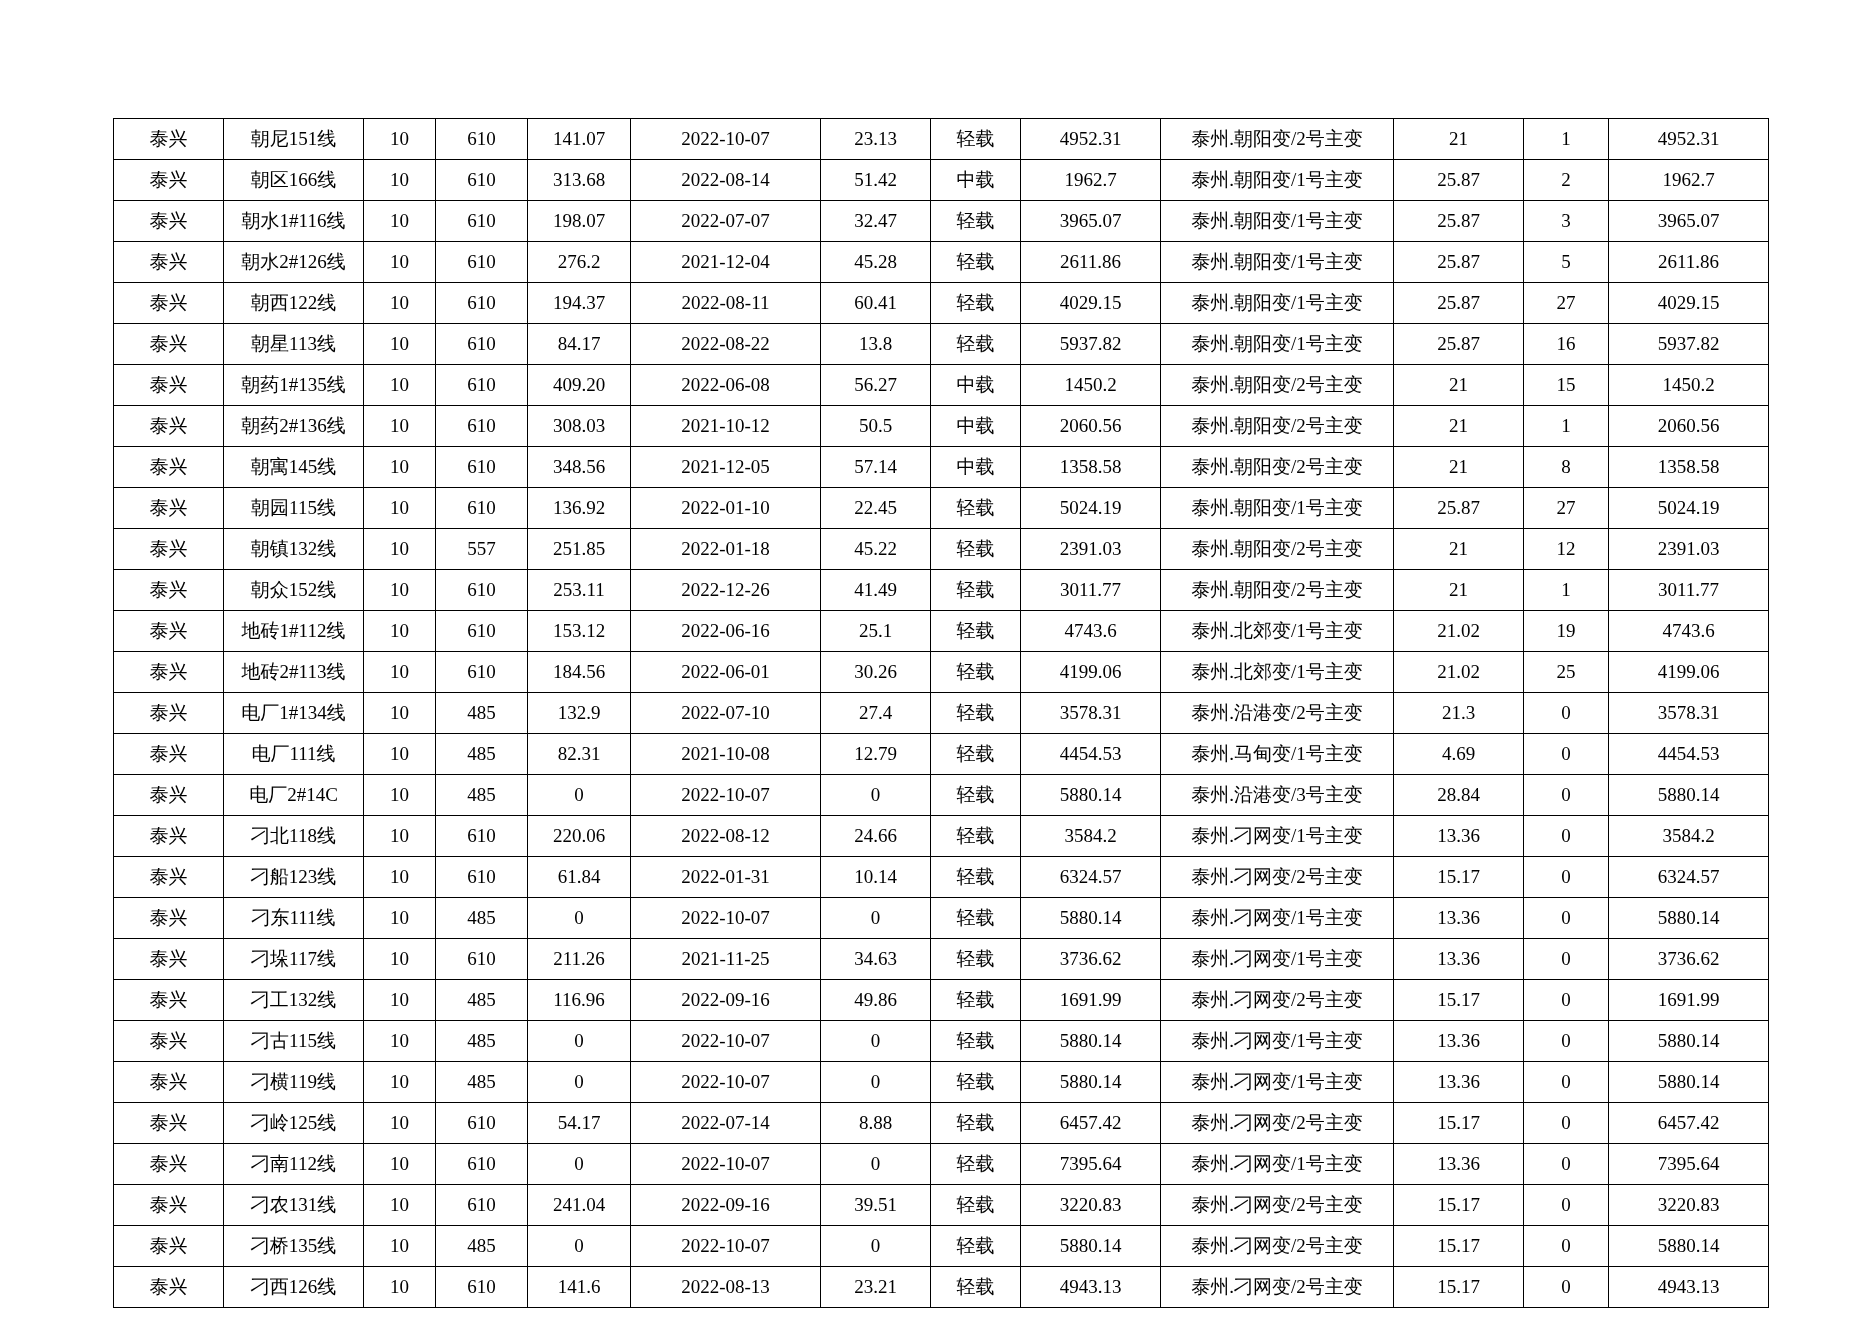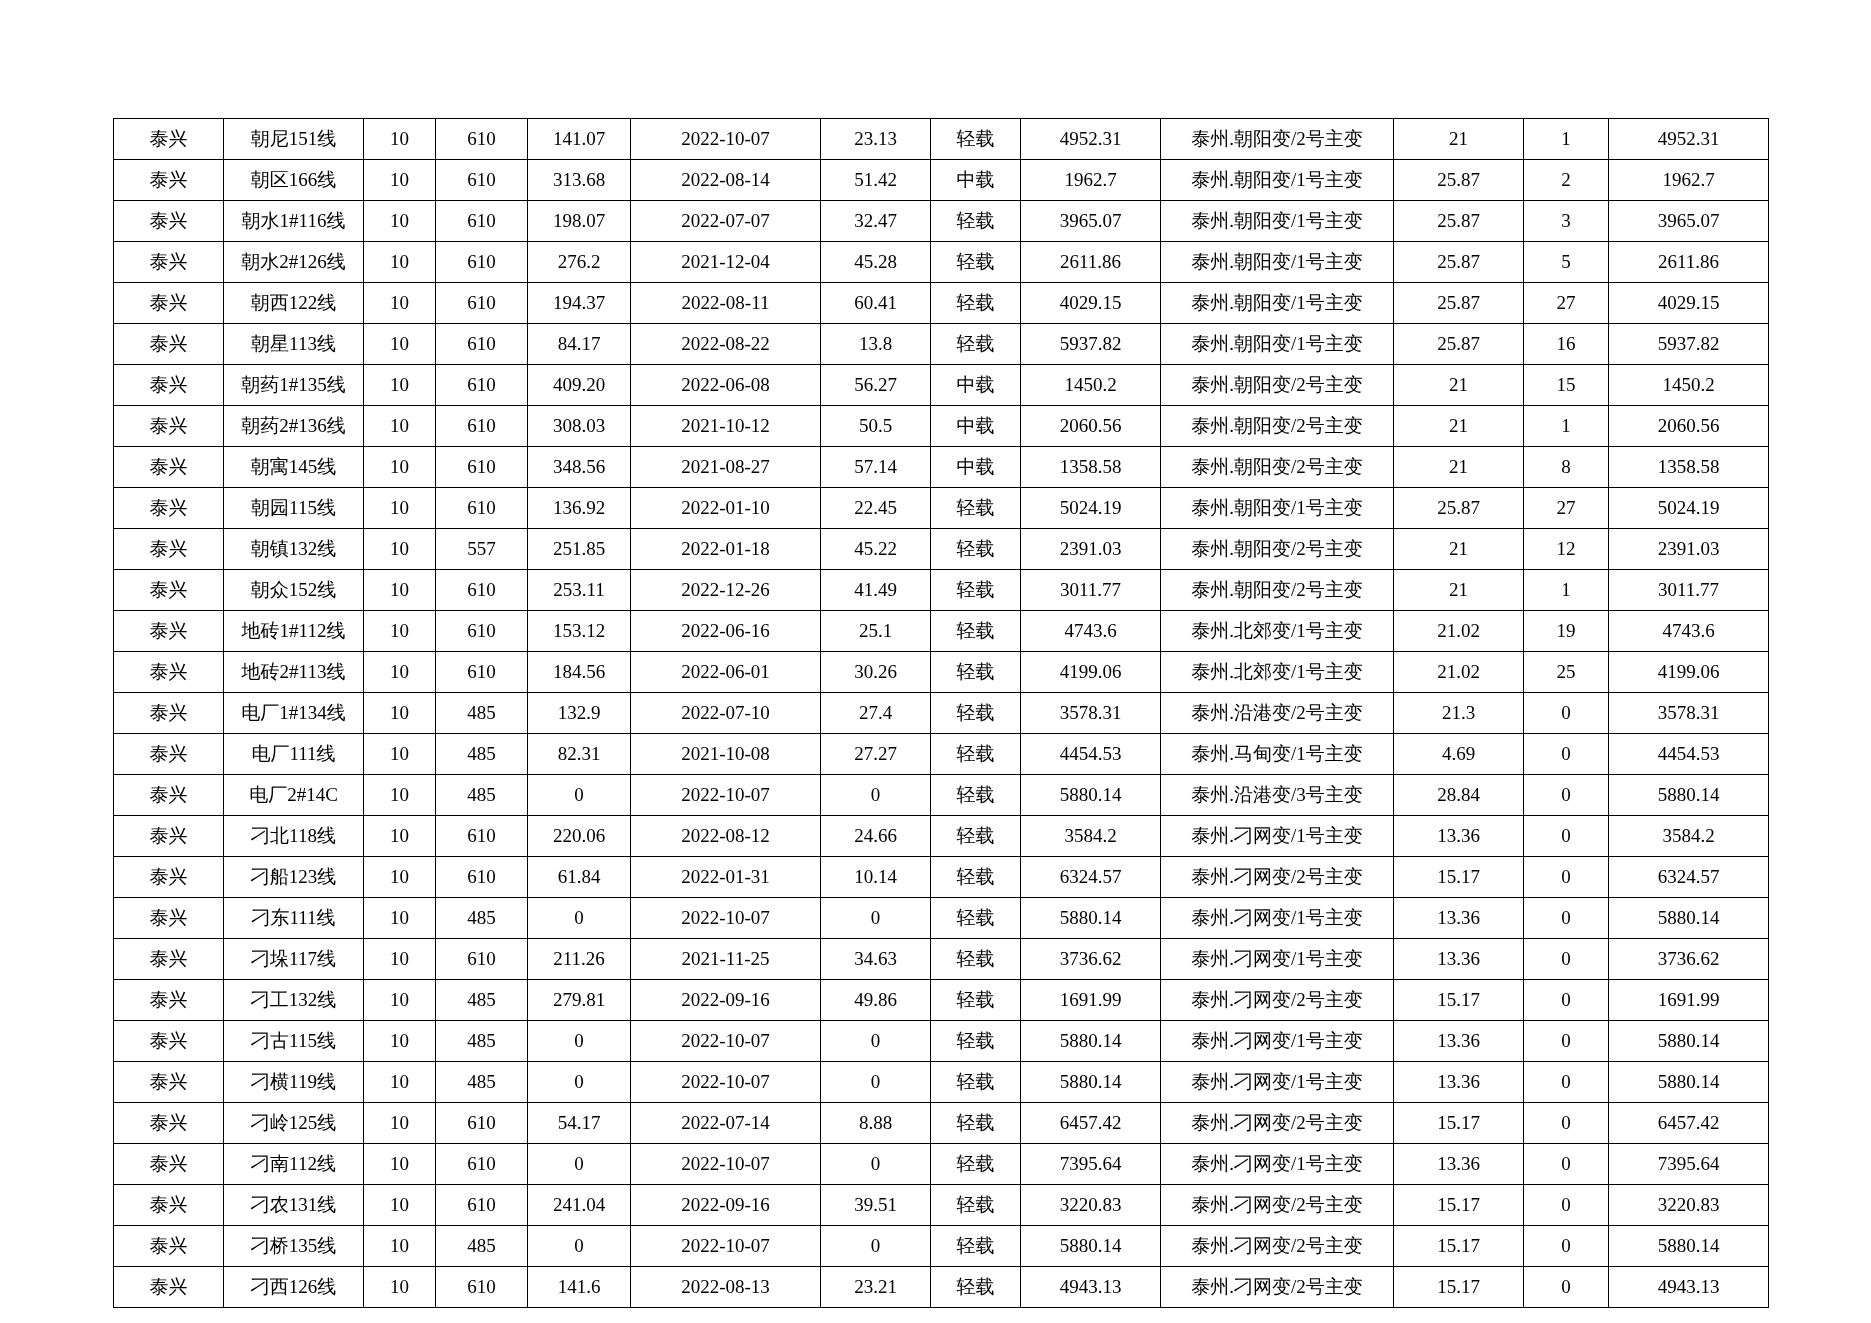--- a/index.html
+++ b/index.html
@@ -203,21 +203,21 @@
             <td>21</td>
             <td>1</td>
             <td>2060.56</td>
           </tr>
           <tr>
             <td>泰兴</td>
             <td class="name-cell">朝寓145线</td>
             <td>10</td>
             <td>610</td>
             <td>348.56</td>
-            <td>2021-08-27</td>
+            <td>2021-12-05</td>
             <td>57.14</td>
             <td>中载</td>
             <td>1358.58</td>
             <td class="name-cell">泰州.朝阳变/2号主变</td>
             <td>21</td>
             <td>8</td>
             <td>1358.58</td>
           </tr>
           <tr>
             <td>泰兴</td>
@@ -309,21 +309,21 @@
             <td>0</td>
             <td>3578.31</td>
           </tr>
           <tr>
             <td>泰兴</td>
             <td class="name-cell">电厂111线</td>
             <td>10</td>
             <td>485</td>
             <td>82.31</td>
             <td>2021-10-08</td>
-            <td>27.27</td>
+            <td>12.79</td>
             <td>轻载</td>
             <td>4454.53</td>
             <td class="name-cell">泰州.马甸变/1号主变</td>
             <td>4.69</td>
             <td>0</td>
             <td>4454.53</td>
           </tr>
           <tr>
             <td>泰兴</td>
             <td class="name-cell">电厂2#14C</td>
@@ -397,21 +397,21 @@
             <td class="name-cell">泰州.刁网变/1号主变</td>
             <td>13.36</td>
             <td>0</td>
             <td>3736.62</td>
           </tr>
           <tr>
             <td>泰兴</td>
             <td class="name-cell">刁工132线</td>
             <td>10</td>
             <td>485</td>
-            <td>279.81</td>
+            <td>116.96</td>
             <td>2022-09-16</td>
             <td>49.86</td>
             <td>轻载</td>
             <td>1691.99</td>
             <td class="name-cell">泰州.刁网变/2号主变</td>
             <td>15.17</td>
             <td>0</td>
             <td>1691.99</td>
           </tr>
           <tr>

